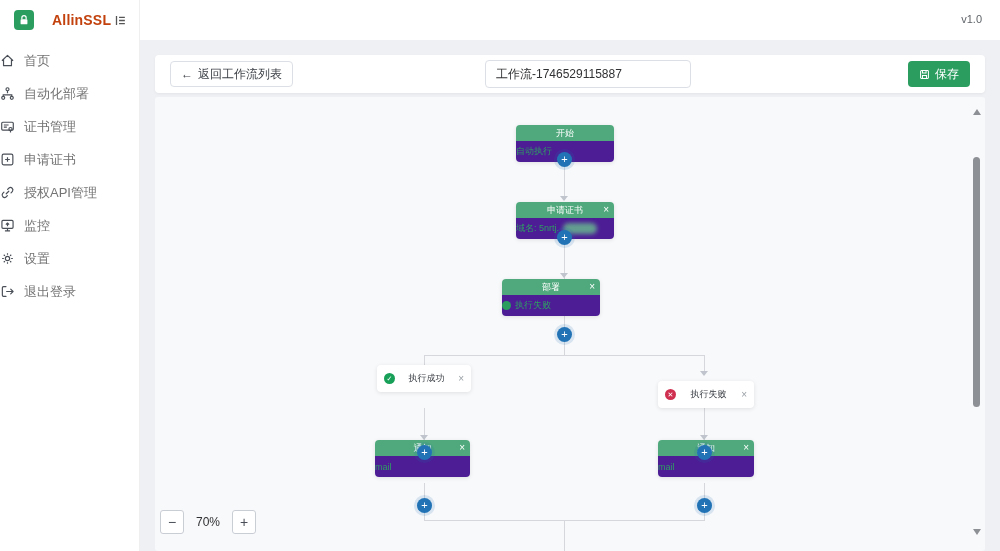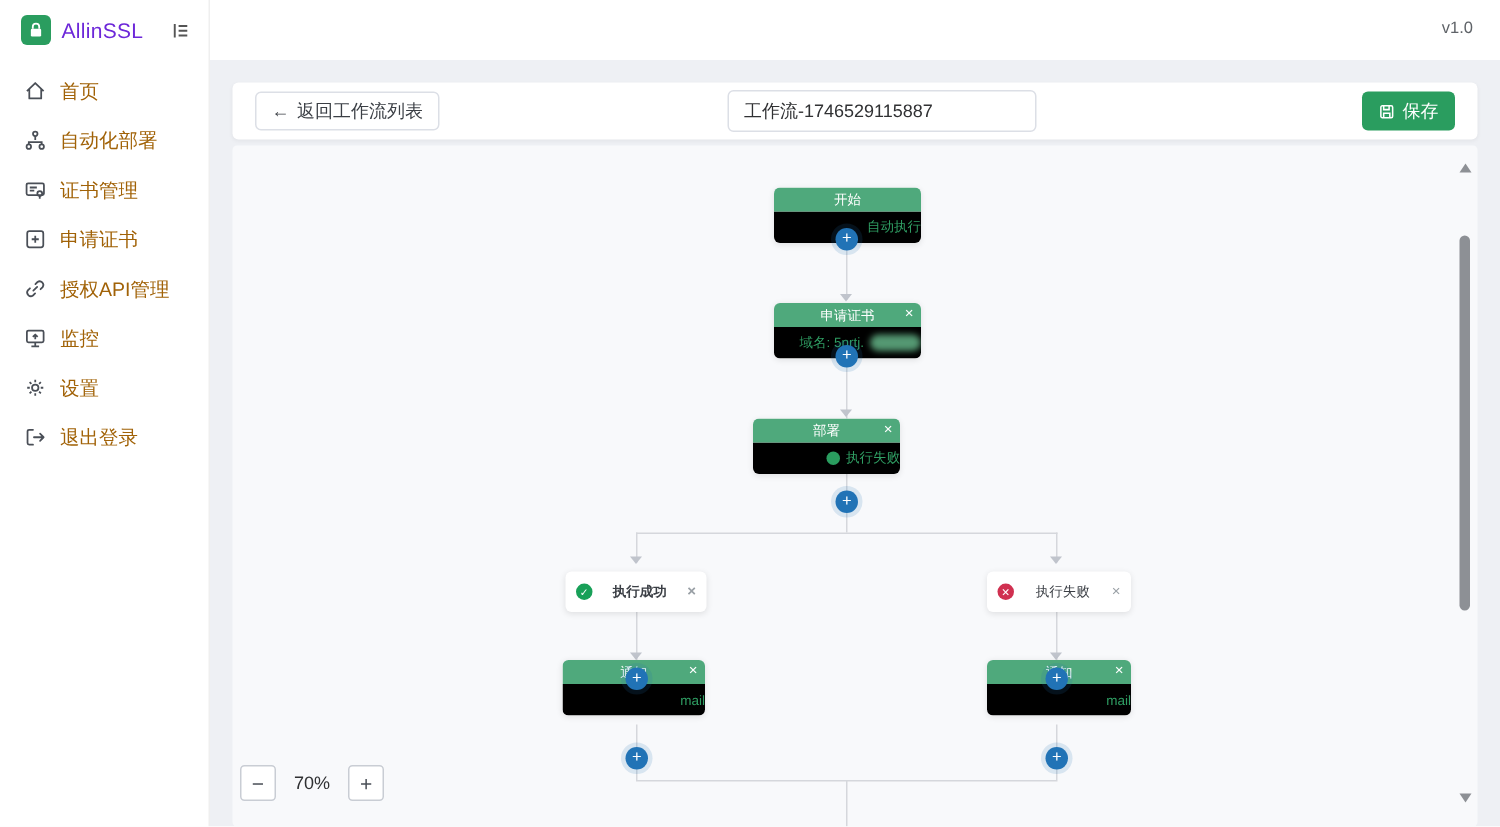--- a/index.html
+++ b/index.html
@@ -3,24 +3,24 @@
 <meta charset="utf-8">
 <style>
   * { margin:0; padding:0; box-sizing:border-box; }
   html,body { width:1000px; height:551px; font-family:"Liberation Sans","DejaVu Sans",sans-serif; background:#fff; overflow:hidden; }
   .stage { position:relative; width:1000px; height:551px; background:#fff; }
 
   
   .sidebar { position:absolute; left:0; top:0; width:140px; height:551px; background:#fff; border-right:1px solid #efefef; z-index:5; }
   .logo-row { display:flex; align-items:center; height:40px; padding:0 12px 0 14px; }
   .logo-badge { width:20px; height:20px; border-radius:4px; background:#2a9d5f; display:flex; align-items:center; justify-content:center; flex:0 0 auto; }
-  .logo-title { font-weight:normal; font-size:14px; color:#6d28d9; margin-left:7px; flex:1; letter-spacing:.2px; }
+  .logo-title { font-weight:bold; font-size:14px; color:#c2410c; margin-left:18px; flex:1; letter-spacing:.2px; }
   .collapse-btn { color:#555; cursor:pointer; display:flex; align-items:center; }
   .menu { padding-top:4px; }
-  .menu-item { display:flex; align-items:center; height:33px; padding-left:16px; font-size:13px; color:#a16207; cursor:pointer; }
+  .menu-item { display:flex; align-items:center; height:33px; padding-left:0; font-size:13px; color:#737373; cursor:pointer; }
   .menu-item .mi-icon { width:15px; height:15px; margin-right:9px; color:#4a4f57; display:flex; align-items:center; }
   .mi-icon svg { width:15px; height:15px; }
 
   
   .topbar { position:absolute; left:140px; top:0; width:860px; height:40px; background:#fff; }
   .version { position:absolute; right:18px; top:13px; font-size:11px; color:#5f6368; }
 
   
   .main-bg { position:absolute; left:140px; top:40px; width:860px; height:511px; background:#eef0f4; }
   .toolbar-card { position:absolute; left:155px; top:55px; width:830px; height:38px; background:#fff; border-radius:4px; box-shadow:0 1px 3px rgba(0,0,0,.05); z-index:3; }
@@ -29,21 +29,21 @@
   .save-btn { position:absolute; right:15px; top:6px; height:26px; padding:0 11px; background:#2a9d5f; border:none; border-radius:4px; color:#fff; font-size:12px; display:flex; align-items:center; gap:5px; cursor:pointer; }
 
   
   .canvas { position:absolute; left:155px; top:97px; width:830px; height:454px; background:#f8f9fb; border-radius:3px; overflow:hidden; }
   .cline { position:absolute; background:#d5d7dc; }
   .arrow-down { position:absolute; width:0; height:0; border-left:4px solid transparent; border-right:4px solid transparent; border-top:5px solid #c0c4cc; }
 
   .node { position:absolute; background:#fff; border-radius:4px; box-shadow:0 1px 4px rgba(0,0,0,.10); overflow:hidden; z-index:2; }
   .node-head { height:16px; background:#4fa97c; color:#fff; font-size:9px; display:flex; align-items:center; justify-content:center; position:relative; }
   .node-head .close-x { position:absolute; right:5px; top:1px; font-size:10px; color:#fff; cursor:pointer; line-height:14px; }
-  .node-body { display:flex; align-items:center; justify-content:flex-end; gap:4px; font-size:9px; color:#2f9e63; height:21px; background:#000000; }
+  .node-body { display:flex; align-items:center; justify-content:flex-start; gap:4px; font-size:9px; color:#2f9e63; height:21px; background:#4c1d95; }
   .blur-pill { width:34px; height:11px; border-radius:6px; background:rgba(105,190,142,.8); filter:blur(2px); }
   .bt-dot { width:9px; height:9px; border-radius:50%; background:#2a9d5f; display:inline-block; }
 
   .plus-btn { position:absolute; width:15px; height:15px; border-radius:50%; background:#2173b6; color:#fff; display:flex; align-items:center; justify-content:center; font-size:11px; line-height:1; cursor:pointer; box-shadow:0 0 0 3px rgba(33,115,182,.15); z-index:3; }
 
   .branch-node { position:absolute; background:#fff; border-radius:4px; box-shadow:0 1px 4px rgba(0,0,0,.10); display:flex; align-items:center; font-size:9px; color:#3b3f45; padding:0 7px; z-index:2; }
   .status-dot { width:11px; height:11px; border-radius:50%; display:flex; align-items:center; justify-content:center; color:#fff; font-size:7px; flex:0 0 auto; }
   .status-dot.ok { background:#18a058; }
   .status-dot.fail { background:#d03050; }
   .branch-label { flex:1; text-align:center; }
@@ -233,21 +233,21 @@
       </div>
       <div class="node-body">
         <span class="bt-dot"></span>
         <span>执行失败</span>
       </div>
     </div>
     <div class="plus-btn" style="left:402px; top:230px;">
         <span>+</span>
       </div>
 
-    <div class="branch-node" style="left:222px; top:284px; width:94px; height:27px;font-weight:bold;">
+    <div class="branch-node" style="left:222px; top:268px; width:94px; height:27px;">
       <span class="status-dot ok">
           <span>✓</span>
         </span>
       <span class="branch-label">执行成功</span>
       <span class="branch-x">×</span>
     </div>
     <div class="plus-btn" style="left:262px; top:348px;">
         <span>+</span>
       </div>
 

